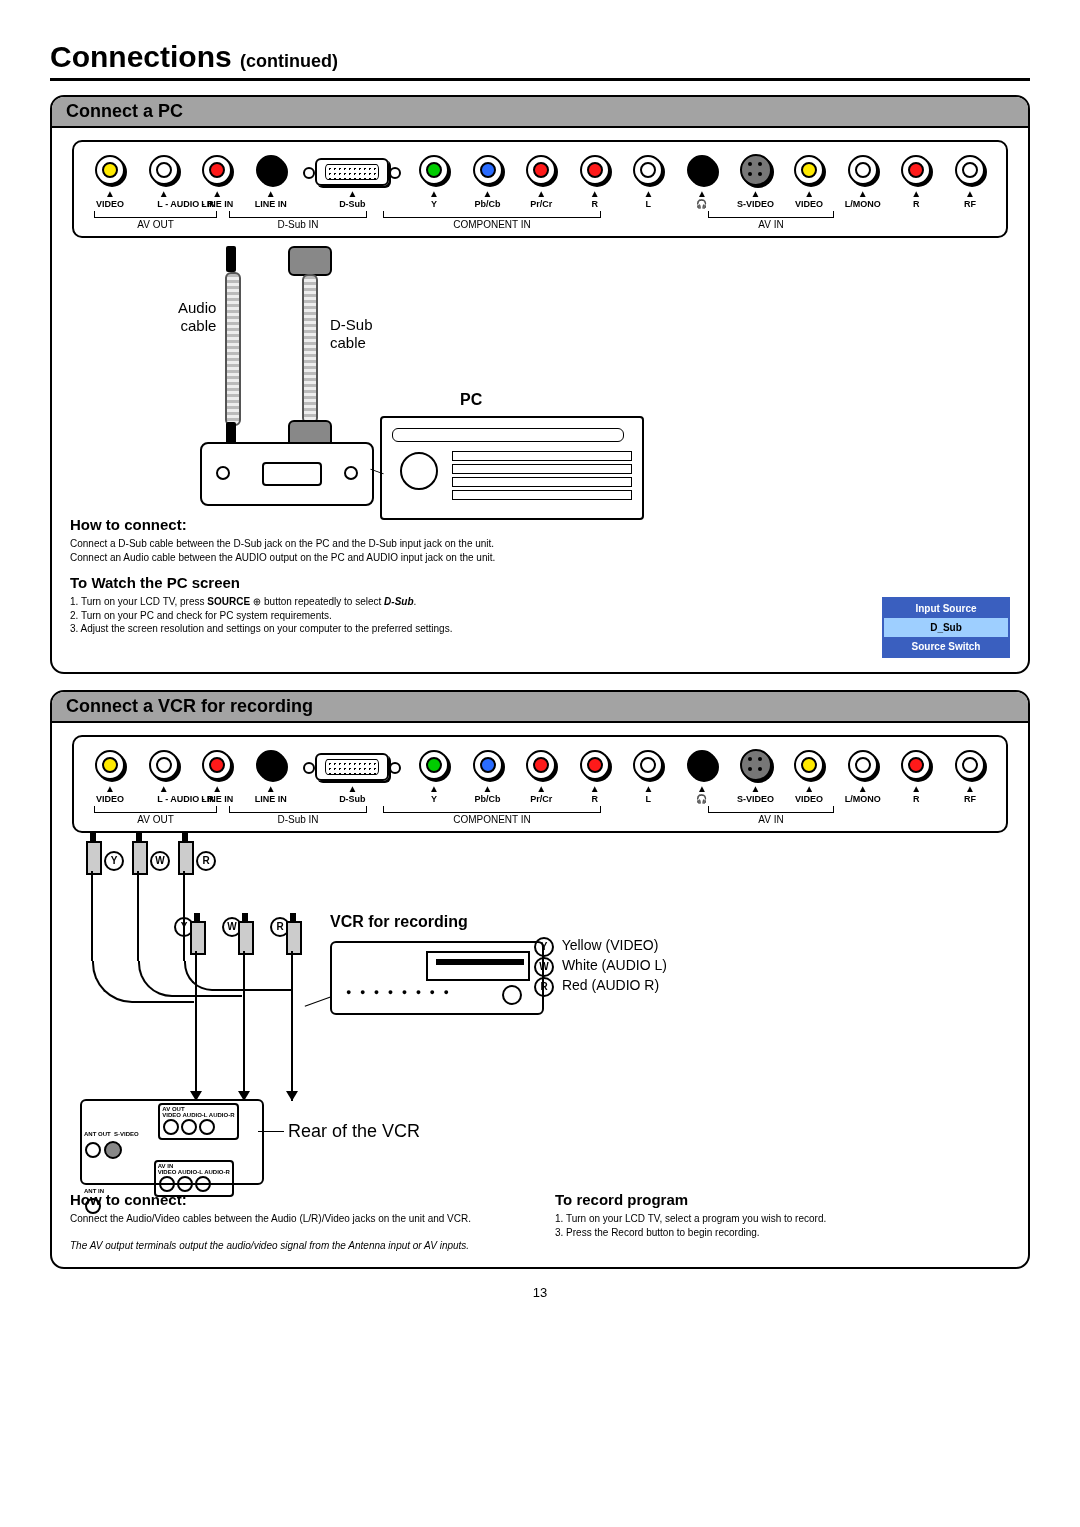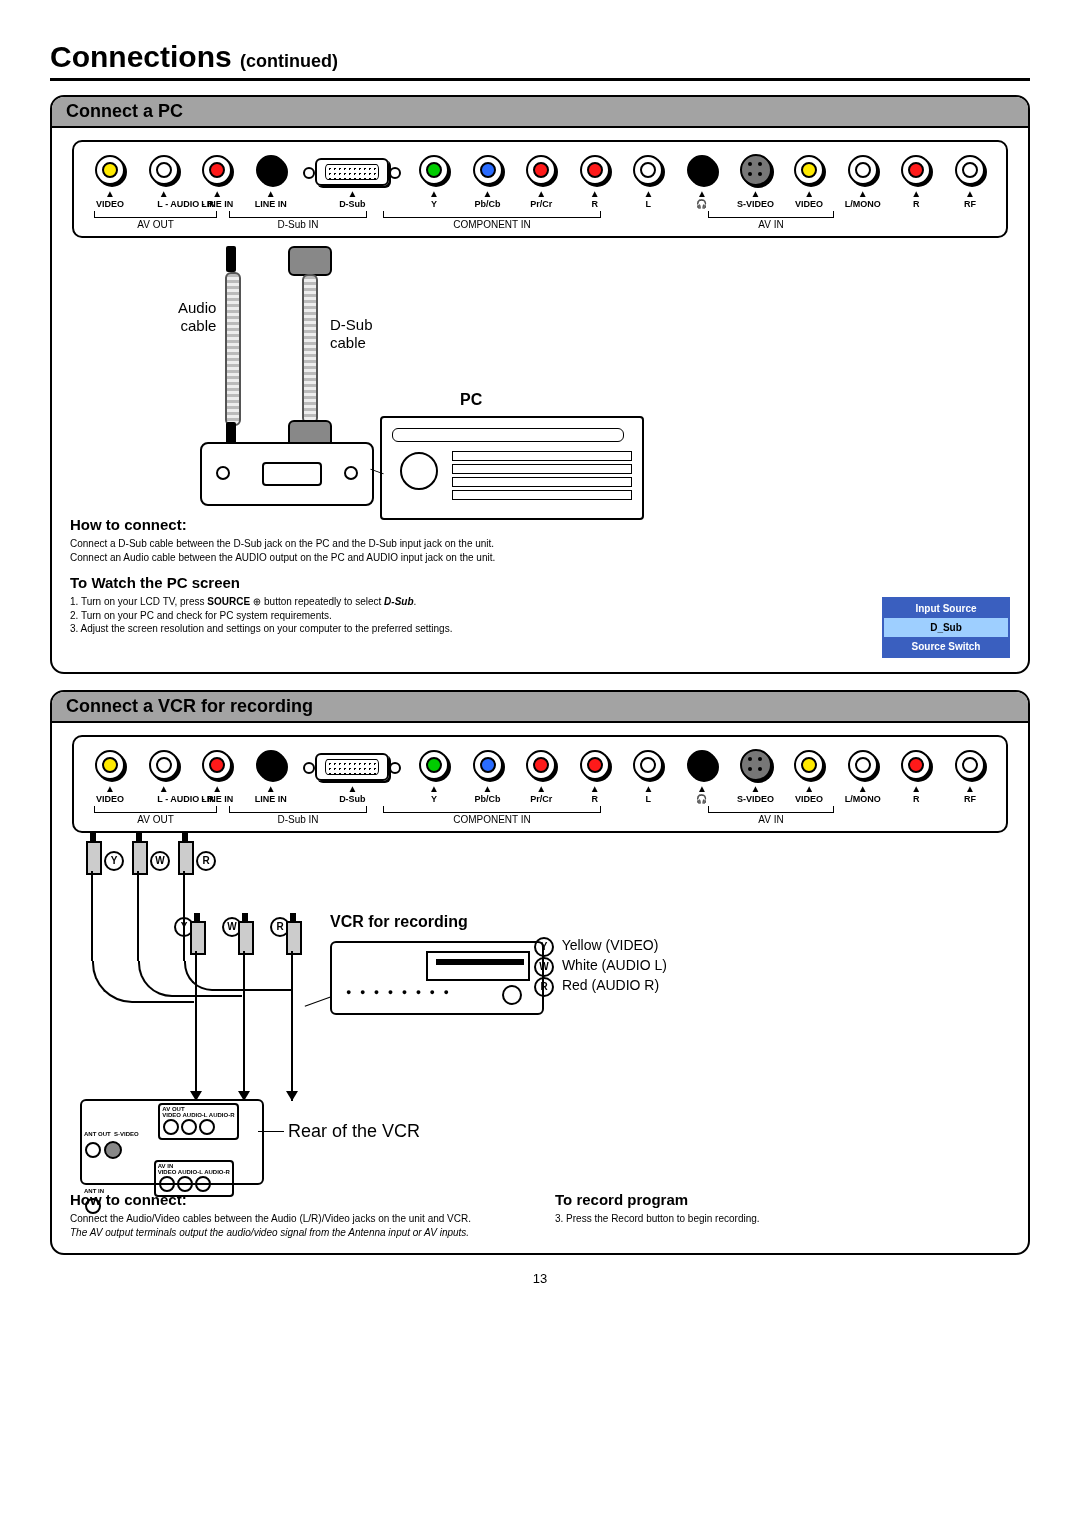--- a/index.html
+++ b/index.html
@@ -532,20 +532,21 @@
       <div style="position:absolute;left:218px;top:280px;font-size:18px;">Rear of the VCR</div>
     </div>
 
     <div class="cols">
       <div class="col">
         <div class="h3">How to connect:</div>
         <div class="body-text">Connect the Audio/Video cables between the Audio (L/R)/Video  jacks on the unit and VCR.</div>
       </div>
       <div class="col">
         <div class="h3">To record program</div>
+        <div class="body-text">1. Turn on your LCD TV, select a program you wish to record.</div>
         <div class="body-text">3. Press the Record button to begin recording.</div>
       </div>
     </div>
     <div class="body-text italic">The AV output terminals output the audio/video signal from the Antenna input or AV inputs.</div>
   </div>
 </div>
 
 <div class="page-num">13</div>
 
 </body></html>

